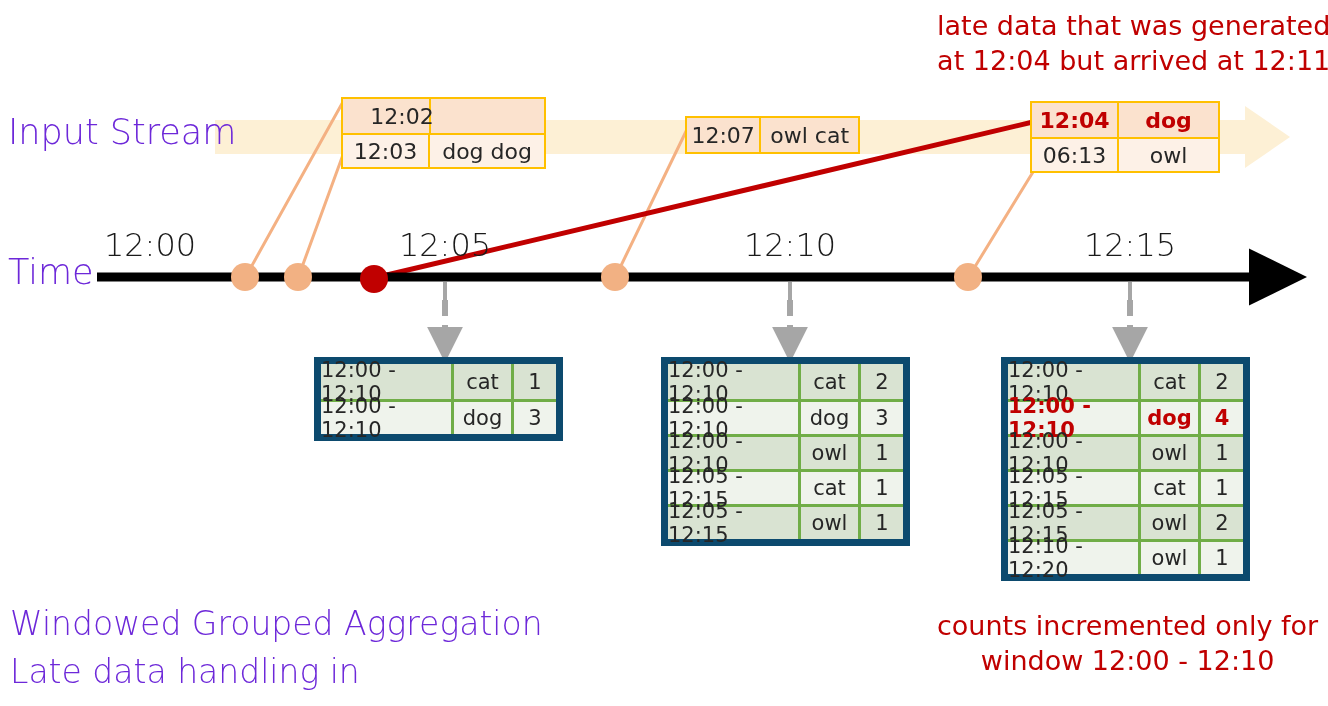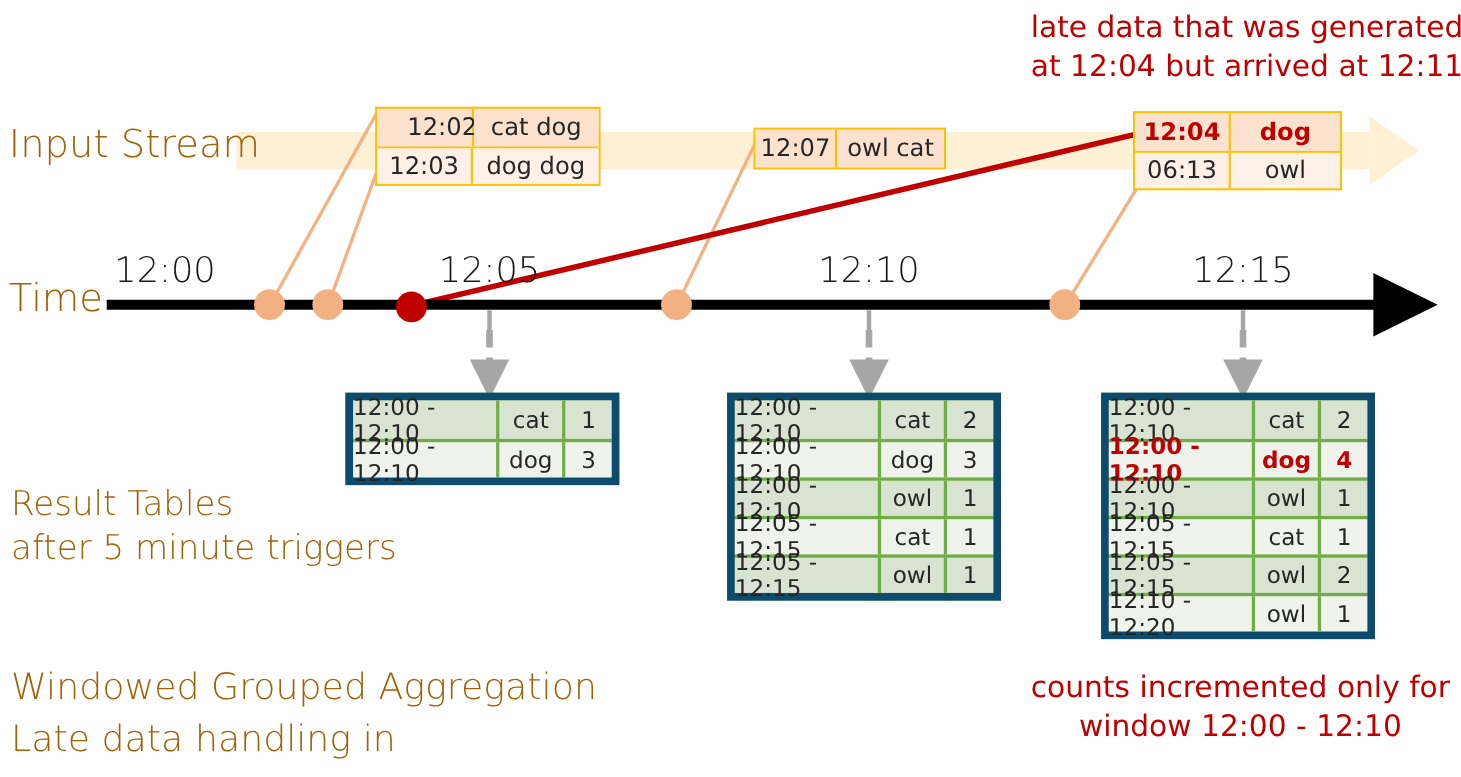--- a/index.html
+++ b/index.html
@@ -4,21 +4,21 @@
 <style>
   html,body{margin:0;padding:0;}
   body{
     width:1328px;height:706px;background:#ffffff;position:relative;
     font-family:"DejaVu Sans","Liberation Sans",sans-serif;
     -webkit-font-smoothing:antialiased;overflow:hidden;
   }
   .canvas{position:absolute;left:0;top:0;width:1328px;height:706px;}
   svg.layer{position:absolute;left:0;top:0;width:1328px;height:706px;pointer-events:none;}
 
-  .lbl{position:absolute;color:#a16207;font-weight:300;white-space:nowrap;}
+  .lbl{position:absolute;color:#6d28d9;font-weight:300;white-space:nowrap;}
   .lbl-input{left:8px;top:112px;font-size:35px;}
   .lbl-time{left:8px;top:252px;font-size:35px;}
   .lbl-result{left:10px;top:438px;font-size:31px;line-height:40px;}
   .lbl-caption{left:10px;top:600px;font-size:33px;line-height:48px;}
 
   .tick-label{position:absolute;font-size:32px;color:#1a1a1a;font-weight:300;
     transform:translateX(-50%);white-space:nowrap;}
 
   .note{position:absolute;color:#C00000;font-size:27px;line-height:35px;
     text-align:center;white-space:nowrap;font-weight:400;}
@@ -100,24 +100,20 @@
     <g stroke="#A6A6A6" stroke-width="6" stroke-dasharray="16 9" fill="none">
       <line x1="445" y1="300" x2="445" y2="340" marker-end="url(#grayArrow)"></line>
       <line x1="790" y1="300" x2="790" y2="340" marker-end="url(#grayArrow)"></line>
       <line x1="1130" y1="300" x2="1130" y2="340" marker-end="url(#grayArrow)"></line>
     </g>
   </svg>
 
   <div class="lbl lbl-input">Input Stream</div>
   <div class="lbl lbl-time">Time</div>
 
-  <div class="lbl lbl-result">
-    <div>Result Tables</div>
-    <div>after 5 minute triggers</div>
-  </div>
 
   <div class="lbl lbl-caption">
     <div>Windowed Grouped Aggregation</div>
     <div>Late data handling in</div>
   </div>
 
   <div class="note note-late">
     <div>late data that was generated</div>
     <div>at 12:04 but arrived at 12:11</div>
   </div>
@@ -130,21 +126,20 @@
   <div id="tick-labels">
       <div class="tick-label" style="left: 150px; top: 226px;">12:00</div>
       <div class="tick-label" style="left: 445px; top: 226px;">12:05</div>
       <div class="tick-label" style="left: 790px; top: 226px;">12:10</div>
       <div class="tick-label" style="left: 1130px; top: 226px;">12:15</div>
     </div>
   <div id="input-boxes">
       <div class="ibox" style="left: 341px; top: 97px; width: 205px;">
         <div class="irow shade-a">
           <div class="c-time shade-a" style="width: 88px; padding-left: 32px;">12:02</div>
-          <div class="c-words shade-a" style="width: 115px;">cat dog</div>
         </div>
         <div class="irow shade-b">
           <div class="c-time shade-b" style="width: 88px;">12:03</div>
           <div class="c-words shade-b" style="width: 115px;">dog dog</div>
         </div>
       </div>
       <div class="ibox" style="left: 685px; top: 116px; width: 175px;">
         <div class="irow shade-a">
           <div class="c-time shade-a" style="width: 88px;">12:07</div>
           <div class="c-words shade-a" style="width: 115px;">owl cat</div>

